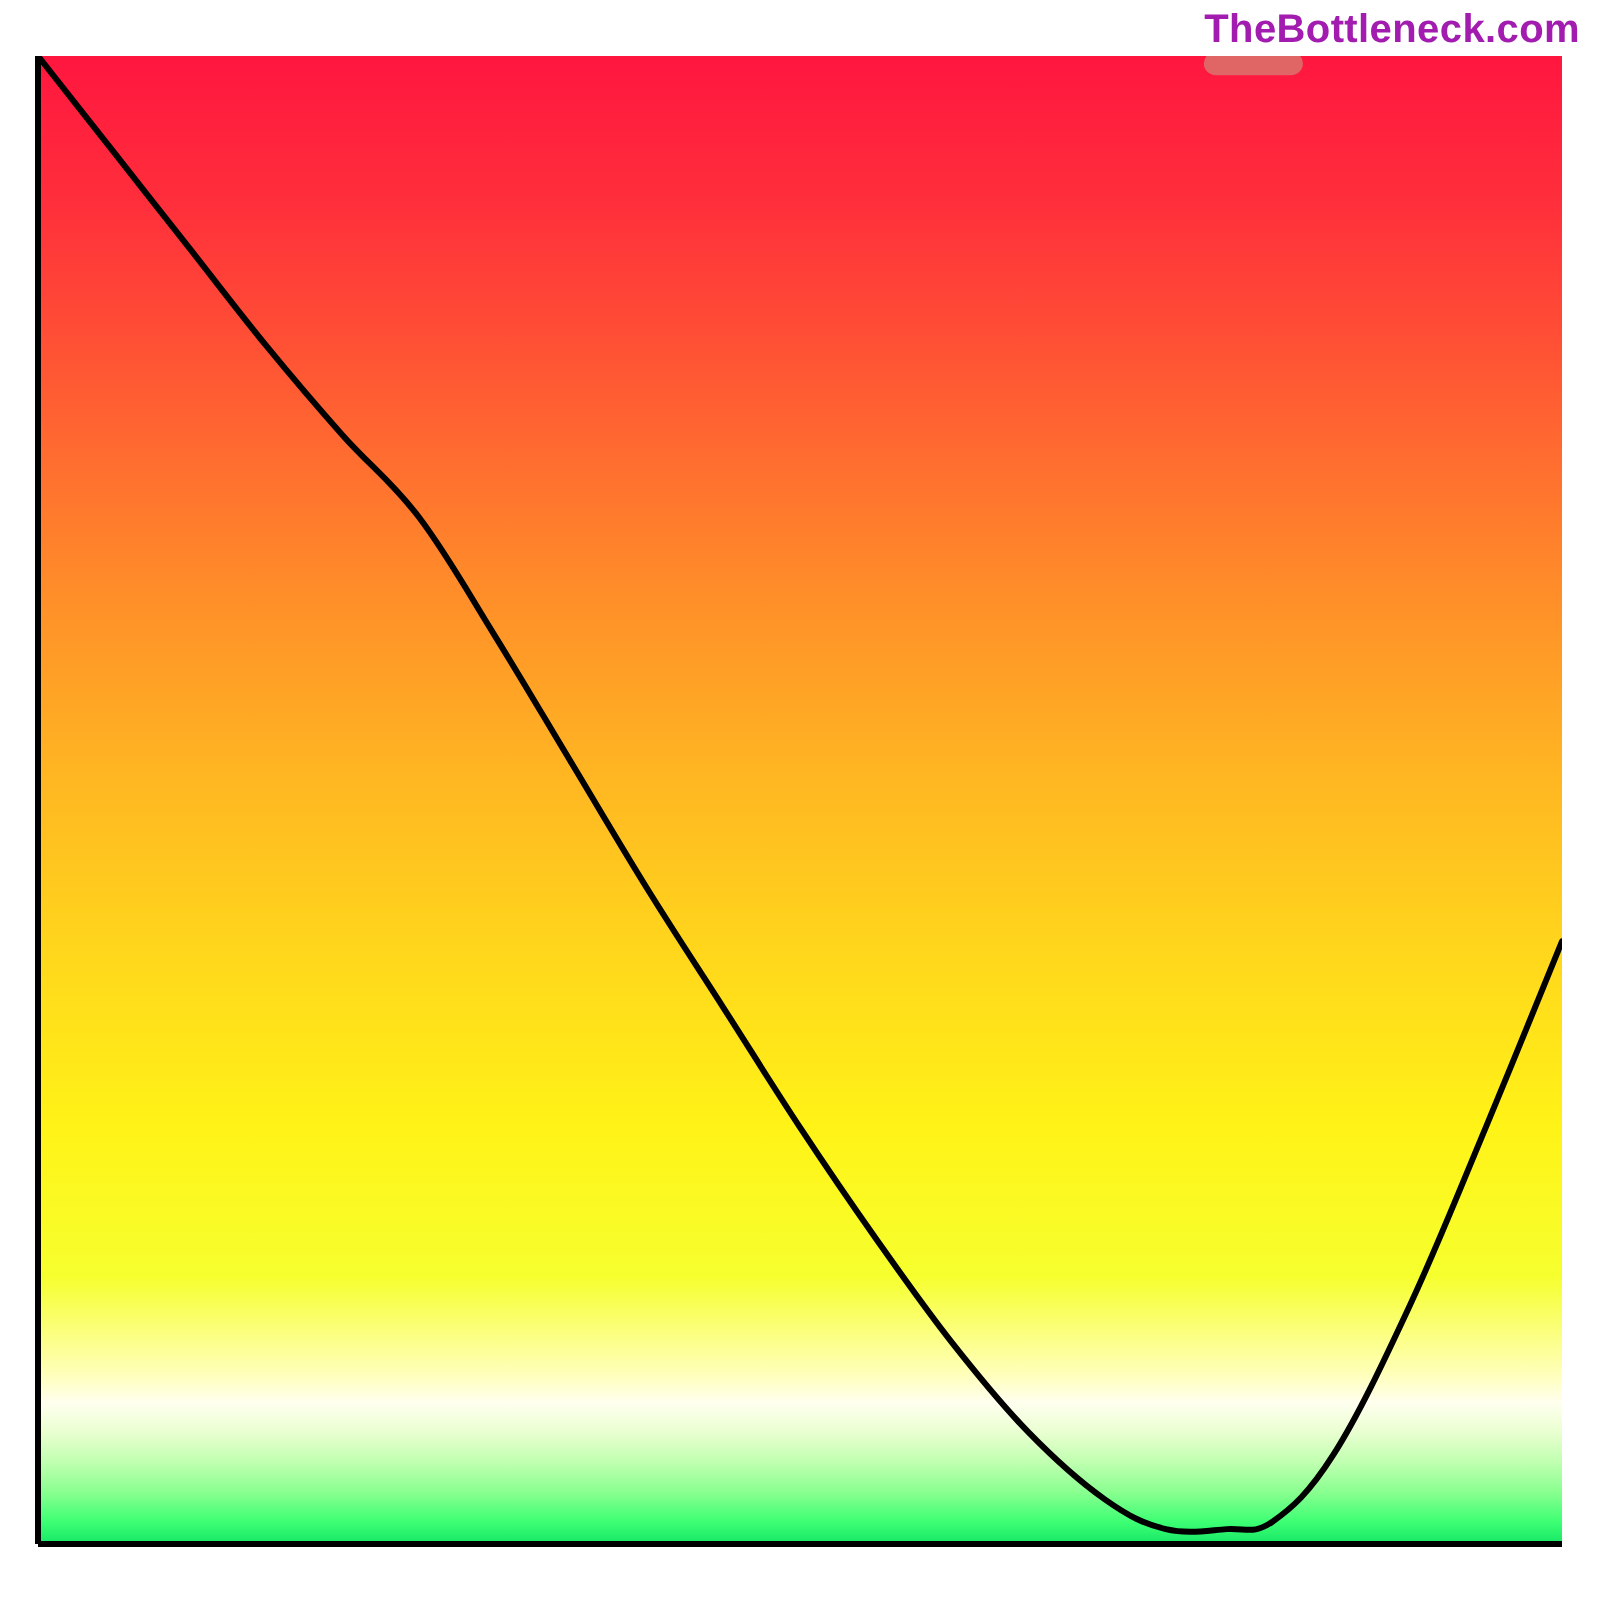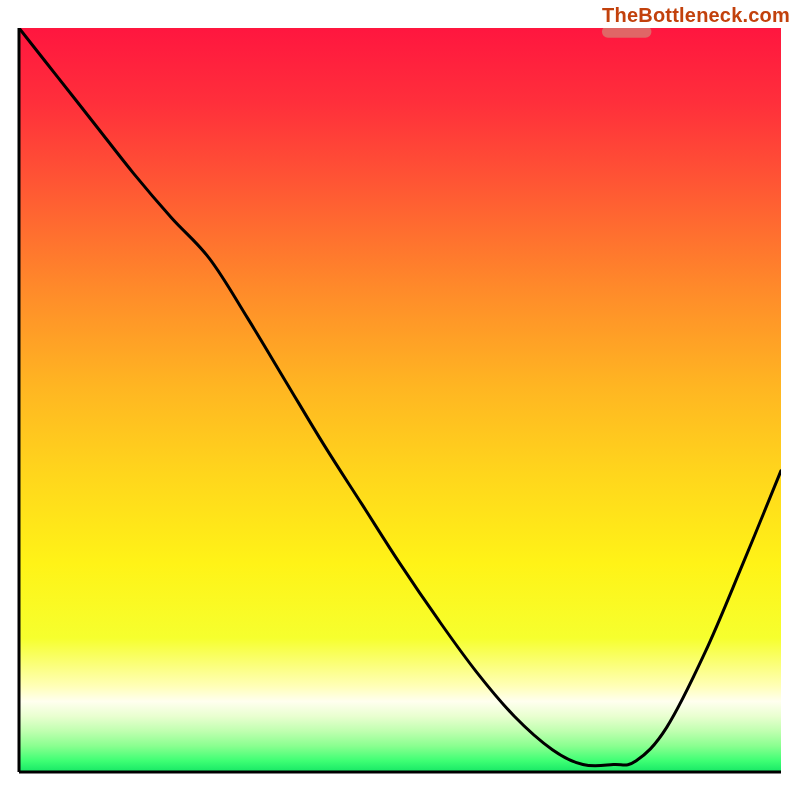--- a/index.html
+++ b/index.html
@@ -15,21 +15,21 @@
     position: relative;
     width: 800px;
     height: 800px;
   }
   .attrib {
     position: absolute;
     top: 4px;
     right: 10px;
     font-size: 20px;
     font-weight: 600;
-    color: #c2410c;
+    color: #a21caf;
     letter-spacing: 0.2px;
   }
   svg {
     position: absolute;
     top: 0;
     left: 0;
   }
 </style>
 </head>
 <body>

